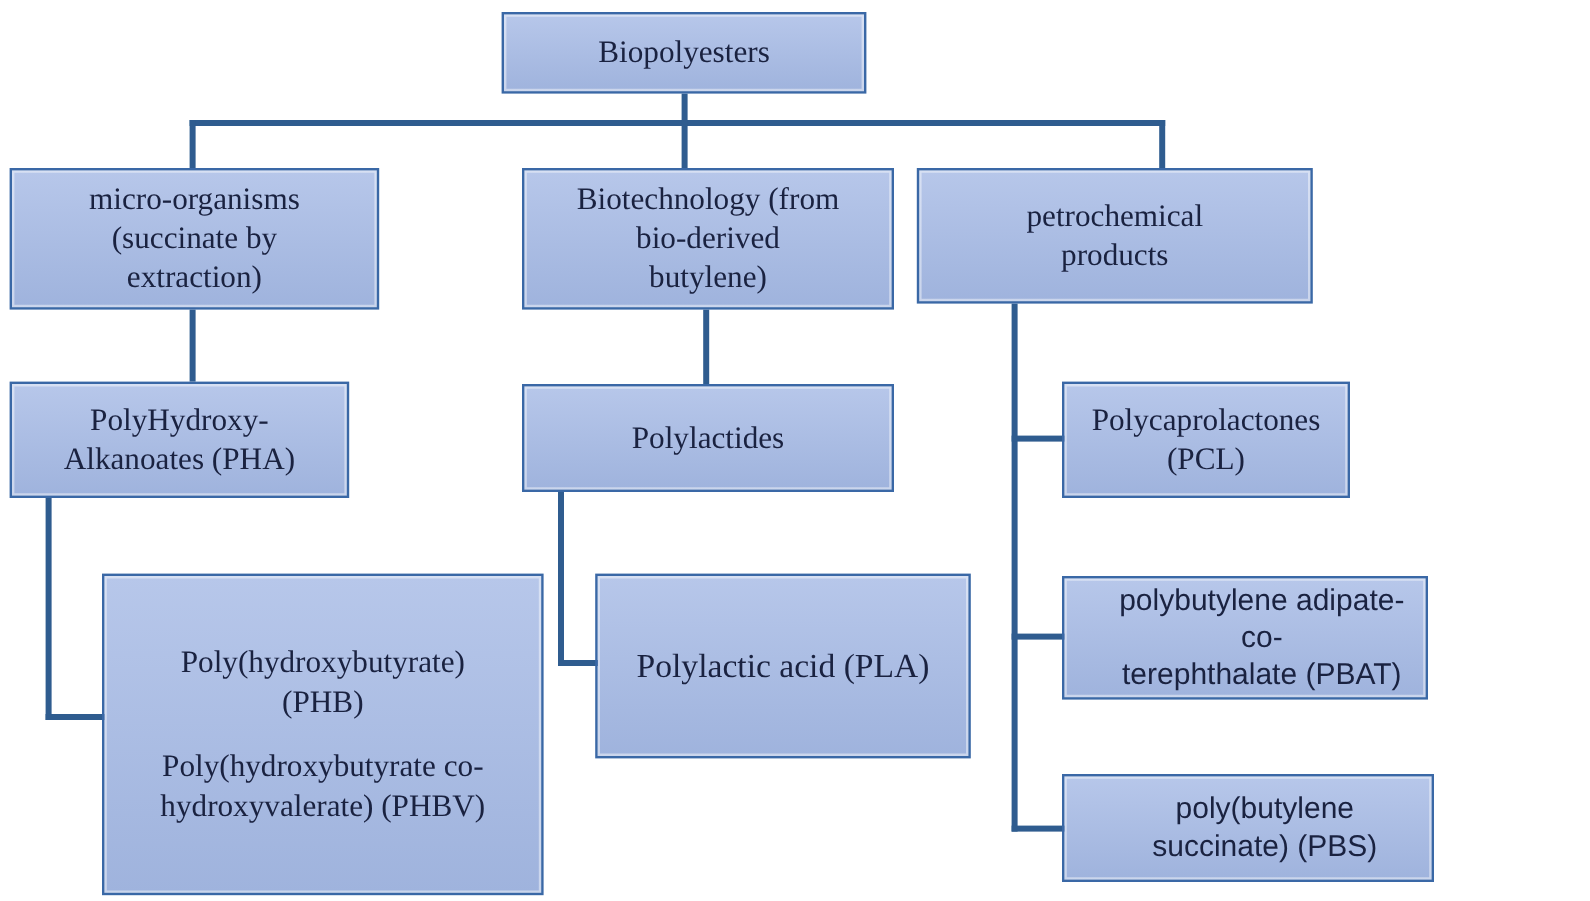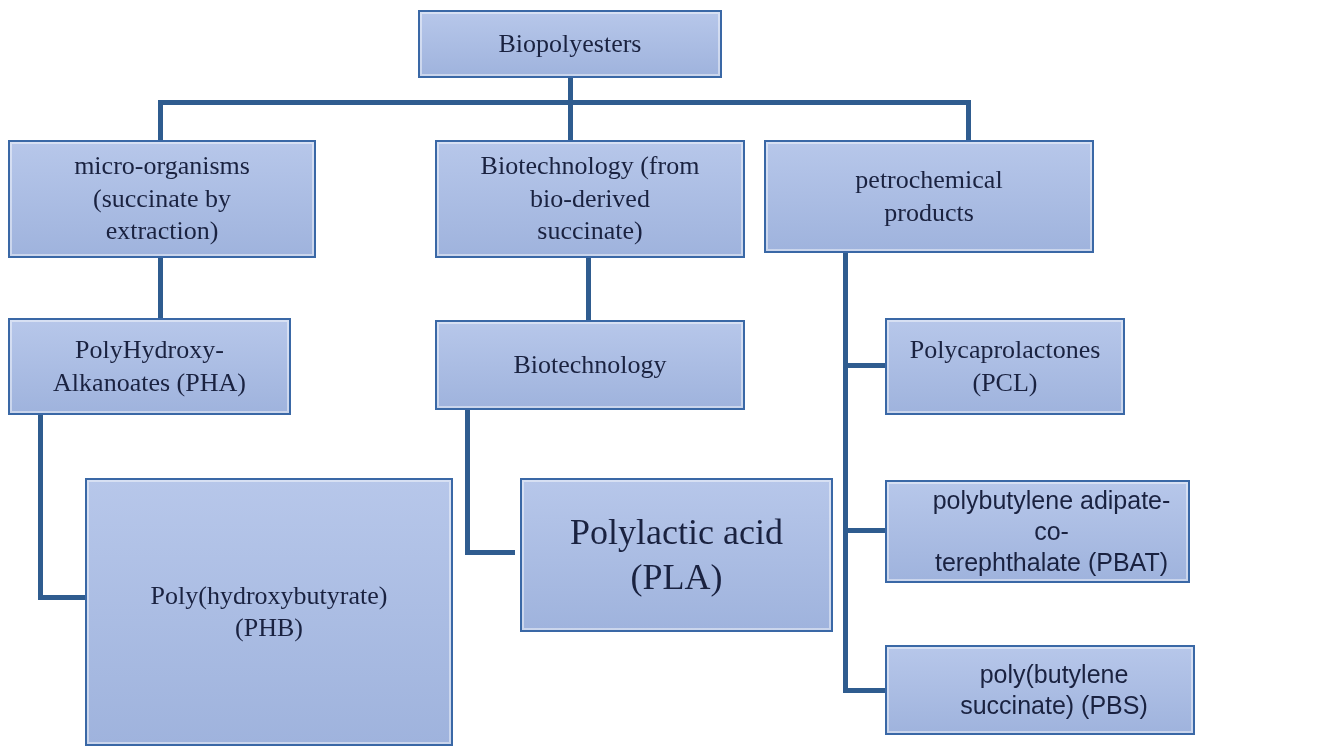--- a/index.html
+++ b/index.html
@@ -74,36 +74,38 @@
   <div class="connector" style="left:843px; top:688px; width:45px; height:5px;"></div>
 
   <div class="node" style="left:418px; top:10px; width:304px; height:68px;">Biopolyesters</div>
 
   <div class="node" style="left:8px; top:140px; width:308px; height:118px;">micro-organisms
 (succinate by
 extraction)</div>
 
   <div class="node" style="left:435px; top:140px; width:310px; height:118px;">Biotechnology (from
 bio-derived
-succinate)</div>
+butylene)</div>
 
   <div class="node" style="left:764px; top:140px; width:330px; height:113px;">petrochemical
 products</div>
 
   <div class="node" style="left:8px; top:318px; width:283px; height:97px;">PolyHydroxy-
 Alkanoates (PHA)</div>
 
-  <div class="node" style="left:435px; top:320px; width:310px; height:90px;">Biotechnology</div>
+  <div class="node" style="left:435px; top:320px; width:310px; height:90px;">Polylactides</div>
 
   <div class="node" style="left:85px; top:478px; width:368px; height:268px;">
     <div class="para">Poly(hydroxybutyrate)
 (PHB)</div>
+    <div class="para">Poly(hydroxybutyrate co-
+hydroxyvalerate) (PHBV)</div>
   </div>
 
-  <div class="node" style="left:520px; top:478px; width:313px; height:154px; font-size:36px;">Polylactic acid (PLA)</div>
+  <div class="node" style="left:496px; top:478px; width:313px; height:154px; font-size:28px;">Polylactic acid (PLA)</div>
 
   <div class="node" style="left:885px; top:318px; width:240px; height:97px;">Polycaprolactones
 (PCL)</div>
 
   <div class="node sans" style="left:885px; top:480px; width:305px; height:103px;">polybutylene adipate-co-
 terephthalate (PBAT)</div>
 
   <div class="node sans" style="left:885px; top:645px; width:310px; height:90px;">poly(butylene
 succinate) (PBS)</div>
 

